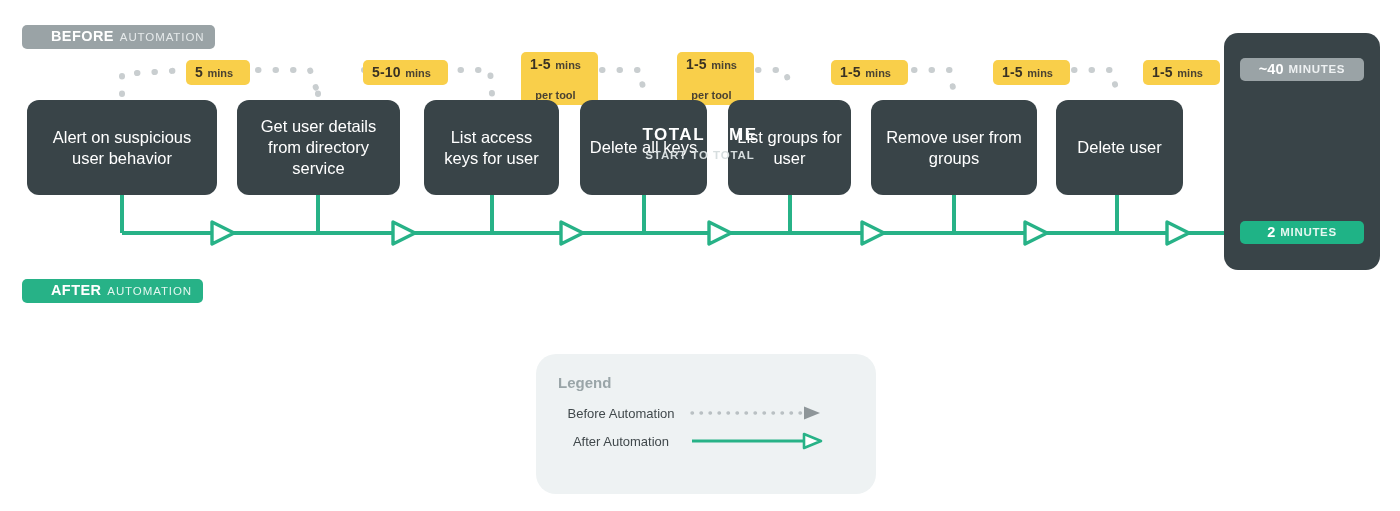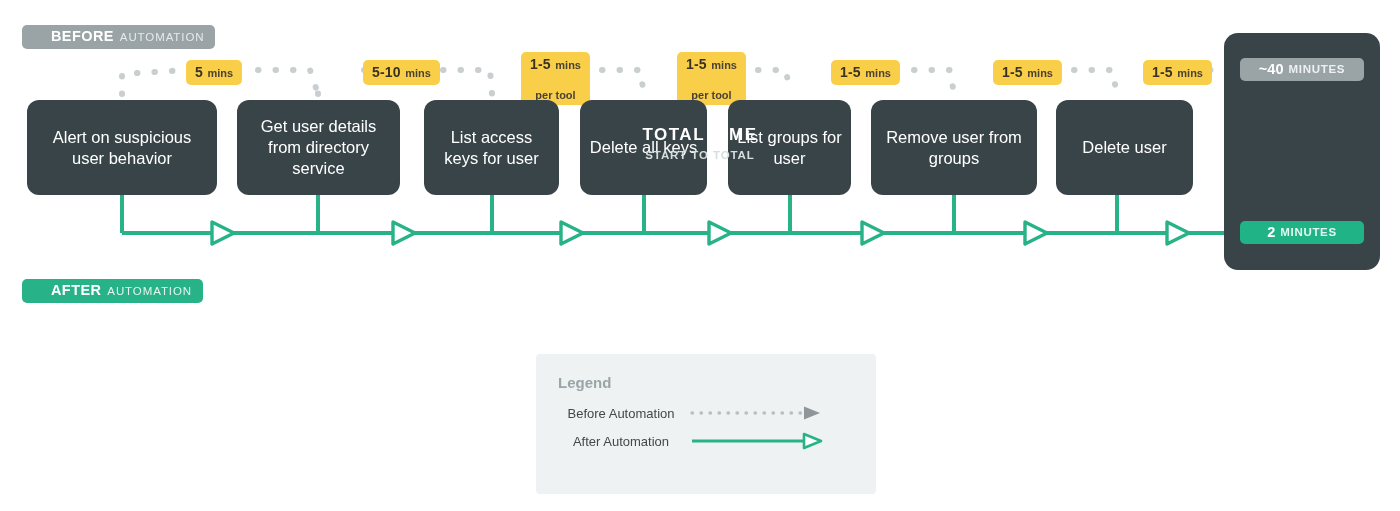--- a/index.html
+++ b/index.html
@@ -86,21 +86,21 @@
     font-size: 16.5px;
     line-height: 1.26;
     font-weight: normal;
   }
 
   
   .time-badge {
     position: absolute;
     background: #f9cf4a;
     border-radius: 5px;
-    padding: 3px 9px 4px 9px;
+    padding: 3px 17px 4px 9px;
     text-align: center;
     line-height: 1.12;
     white-space: nowrap;
     box-sizing: border-box;
   }
   .time-badge .t-num {
     font-size: 14px;
     font-weight: bold;
     color: #3a3223;
     letter-spacing: 0.2px;
@@ -193,21 +193,21 @@
   #chip-after .c-unit { color: #e4f7f0; }
 
   
   #legend {
     position: absolute;
     left: 536px;
     top: 354px;
     width: 340px;
     height: 140px;
     background: #eef2f3;
-    border-radius: 4px;
+    border-radius: 20px;
     box-sizing: border-box;
   }
   #legend-title {
     position: absolute;
     left: 22px;
     top: 20px;
     font-size: 15px;
     font-weight: bold;
     color: #9aa5a8;
   }
@@ -339,21 +339,21 @@
   </div>
   <div class="step-box" style="left:580px; width:127px;">
     <span class="step-label">Delete all keys</span>
   </div>
   <div class="step-box" style="left:728px; width:123px;">
     <span class="step-label">List groups for user</span>
   </div>
   <div class="step-box" style="left:871px; width:166px;">
     <span class="step-label">Remove user from groups</span>
   </div>
-  <div class="step-box" style="left:1056px; width:137px;">
+  <div class="step-box" style="left:1056px; width:127px;">
     <span class="step-label">Delete user</span>
   </div>
 
   <div id="total-panel"></div>
 
   <div class="total-chip" id="chip-before">
     <span class="c-num">~40</span>
     <span class="c-unit">MINUTES</span>
   </div>
 

